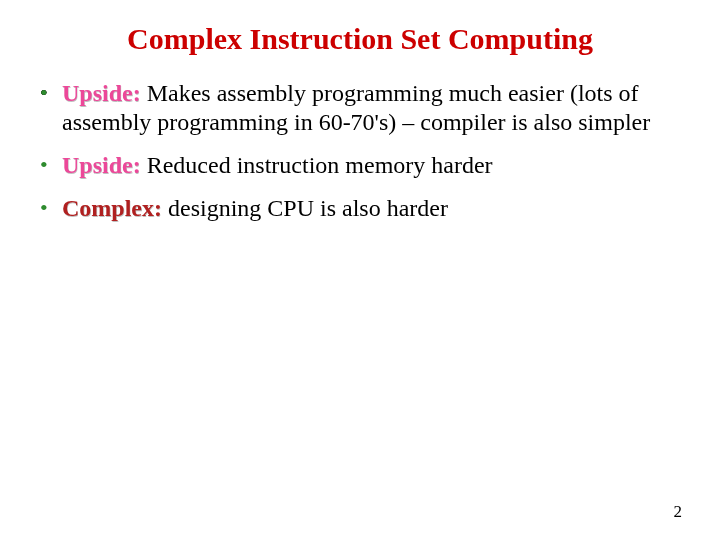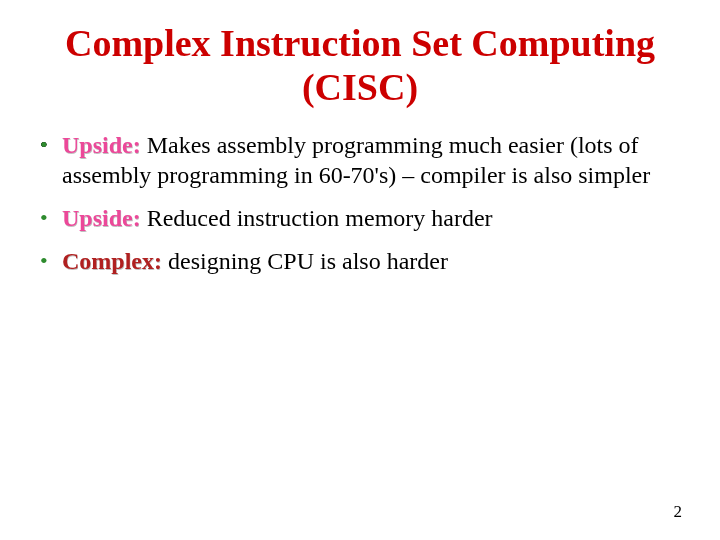--- a/index.html
+++ b/index.html
@@ -7,21 +7,21 @@
   body {
     font-family: "Times New Roman", Times, serif;
     background: #fff;
     color: #000;
     padding: 22px 30px 18px 30px;
     position: relative;
   }
   .title {
     text-align: center;
     font-weight: bold;
-    font-size: 38px;
+    font-size: 30px;
     color: #cc0000;
     line-height: 1.15;
     margin-bottom: 22px;
   }
   .title-line { display: block; }
   ul.bullets {
     list-style: none;
     padding-left: 0;
   }
   ul.bullets > li {
@@ -56,21 +56,20 @@
     right: 38px;
     font-size: 17px;
     color: #000;
   }
 </style>
 </head>
 <body>
 
 <div class="title">
   <span class="title-line">Complex Instruction Set Computing</span>
-  <span class="title-line">(CISC)</span>
 </div>
 
 <ul class="bullets">
   <li>
     <span class="dot dot-black">•</span>
     <span></span>
   </li>
   <li>
     <span class="dot dot-black">•</span>
     <span></span>

